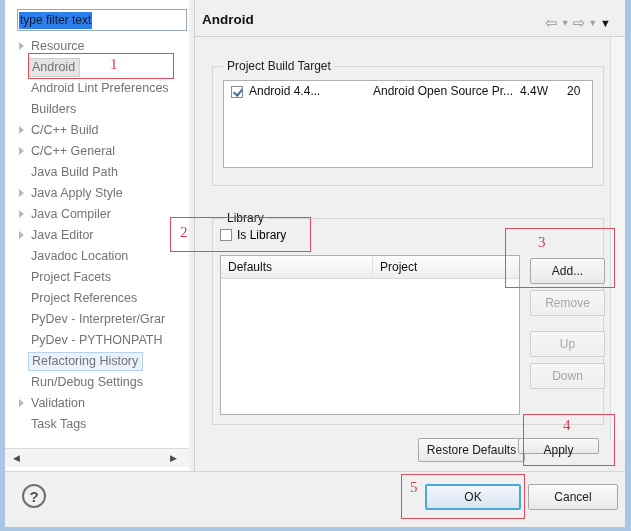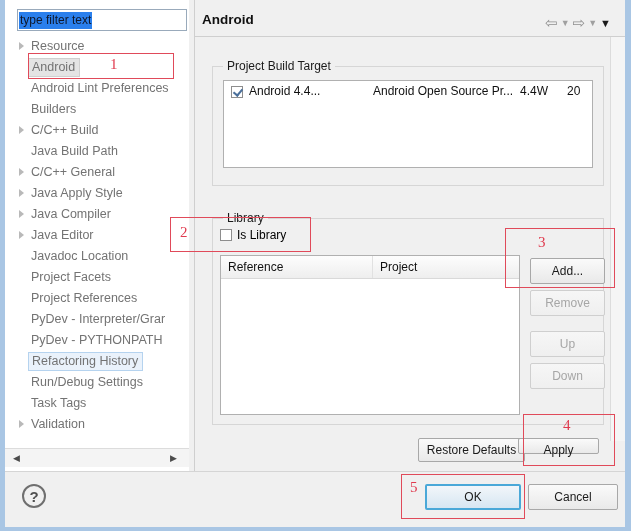--- a/index.html
+++ b/index.html
@@ -110,34 +110,34 @@
   <div class="left-pane">
     <div class="filter-wrap">
       <span class="filter-text">type filter text</span>
     </div>
     <div class="tree" id="tree-list">
         <div class="tree-item"><span class="arrow"></span><span class="lbl">Resource</span></div>
         <div class="tree-item selected"><span class="lbl">Android</span></div>
         <div class="tree-item"><span class="lbl">Android Lint Preferences</span></div>
         <div class="tree-item"><span class="lbl">Builders</span></div>
         <div class="tree-item"><span class="arrow"></span><span class="lbl">C/C++ Build</span></div>
+        <div class="tree-item"><span class="arrow"></span><span class="lbl">C/C++ General</span></div>
         <div class="tree-item"><span class="lbl">Java Build Path</span></div>
-        <div class="tree-item"><span class="arrow"></span><span class="lbl">C/C++ General</span></div>
         <div class="tree-item"><span class="arrow"></span><span class="lbl">Java Apply Style</span></div>
         <div class="tree-item"><span class="arrow"></span><span class="lbl">Java Compiler</span></div>
         <div class="tree-item"><span class="arrow"></span><span class="lbl">Java Editor</span></div>
         <div class="tree-item"><span class="lbl">Javadoc Location</span></div>
         <div class="tree-item"><span class="lbl">Project Facets</span></div>
         <div class="tree-item"><span class="lbl">Project References</span></div>
         <div class="tree-item"><span class="lbl">PyDev - Interpreter/Grar</span></div>
         <div class="tree-item"><span class="lbl">PyDev - PYTHONPATH</span></div>
         <div class="tree-item focusbox"><span class="lbl">Refactoring History</span></div>
         <div class="tree-item"><span class="lbl">Run/Debug Settings</span></div>
+        <div class="tree-item"><span class="arrow"></span><span class="lbl">Validation</span></div>
         <div class="tree-item"><span class="lbl">Task Tags</span></div>
-        <div class="tree-item"><span class="arrow"></span><span class="lbl">Validation</span></div>
       </div>
   </div>
 
   <div class="hscroll">
     <span class="hs-arrow hs-left">◀</span>
     <div class="hs-thumb">
       <span class="hs-grip">III</span>
     </div>
     <span class="hs-arrow hs-right">▶</span>
   </div>
@@ -175,21 +175,21 @@
       <span class="group-title">Library</span>
     </div>
 
     <div class="cbrow" style="left:26px;top:228px;">
       <span class="cbx"></span>
       <span>Is Library</span>
     </div>
 
     <div class="tbl" style="left:26px;top:255px;width:300px;height:160px;">
       <div class="tbl-head">
-        <div class="th" style="width:152px;">Reference</div>
+        <div class="th" style="width:152px;">Defaults</div>
         <div class="th" style="width:146px;border-right:none;">Project</div>
       </div>
     </div>
 
     <div class="btn" style="left:336px;top:258px;width:75px;height:26px;line-height:24px;">Add...</div>
     <div class="btn dis" style="left:336px;top:290px;width:75px;height:26px;line-height:24px;">Remove</div>
     <div class="btn dis" style="left:336px;top:331px;width:75px;height:26px;line-height:24px;">Up</div>
     <div class="btn dis" style="left:336px;top:363px;width:75px;height:26px;line-height:24px;">Down</div>
 
     <div class="btn" style="left:224px;top:438px;width:107px;height:24px;line-height:22px;">Restore Defaults</div>

